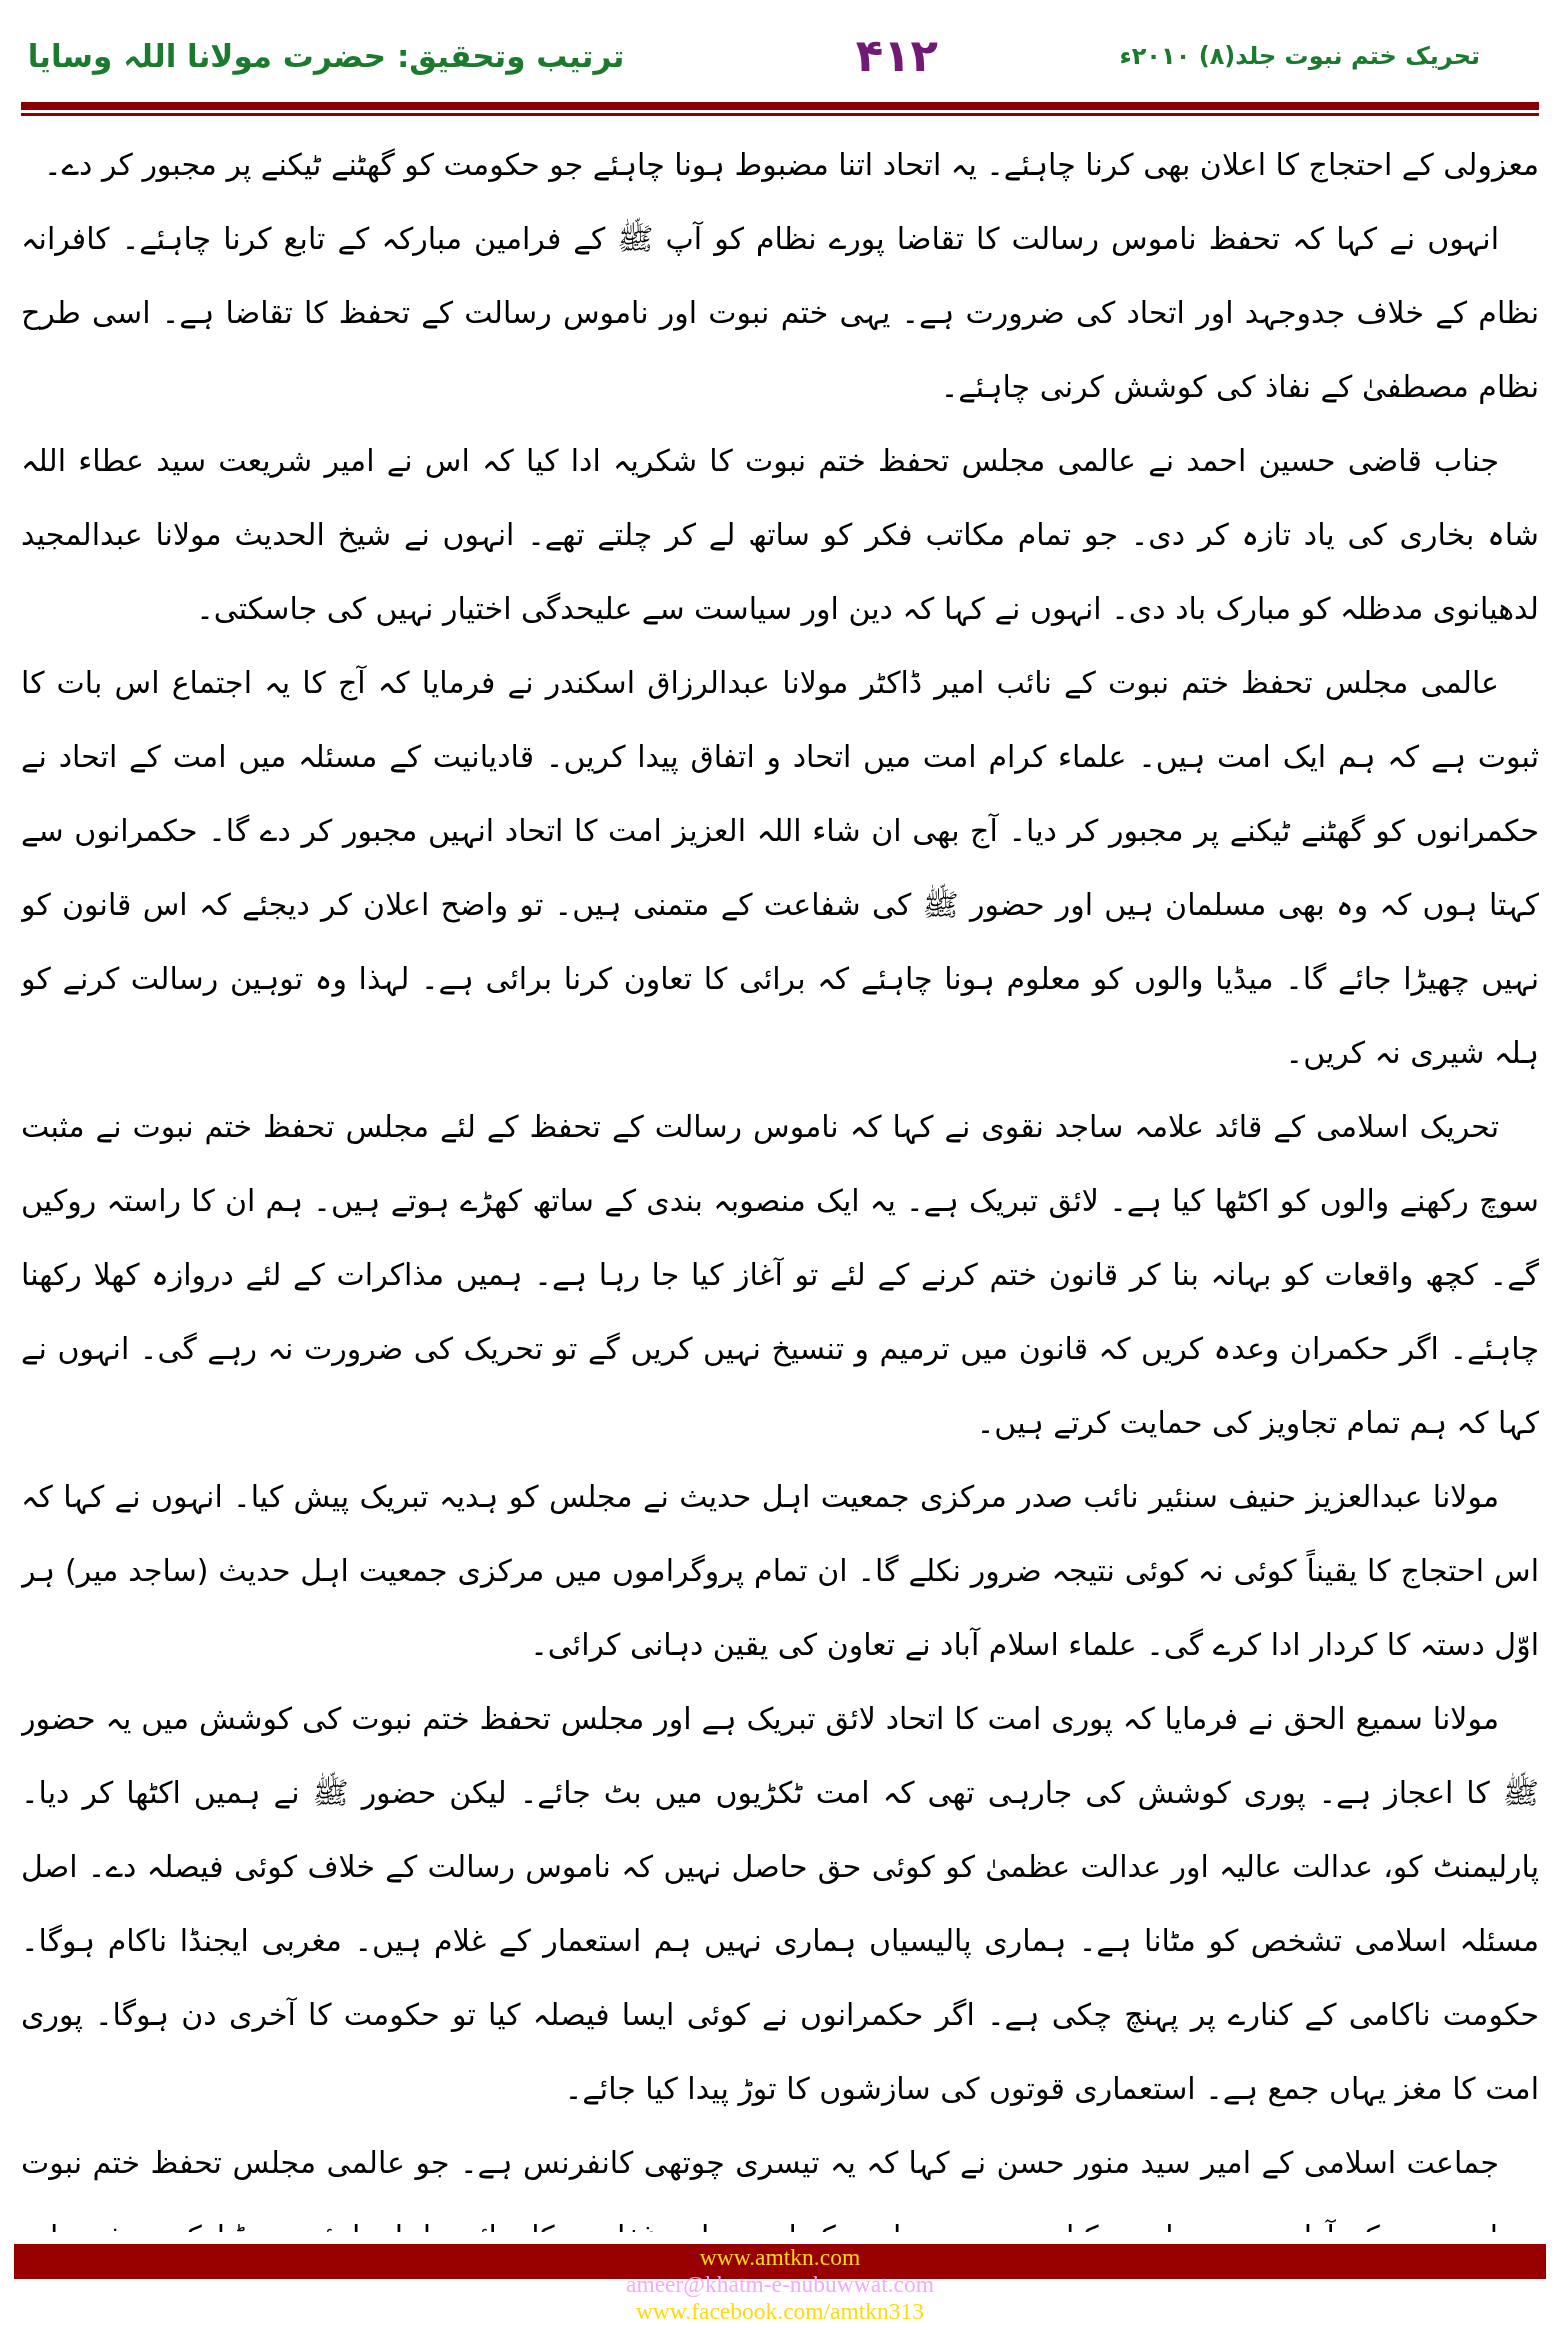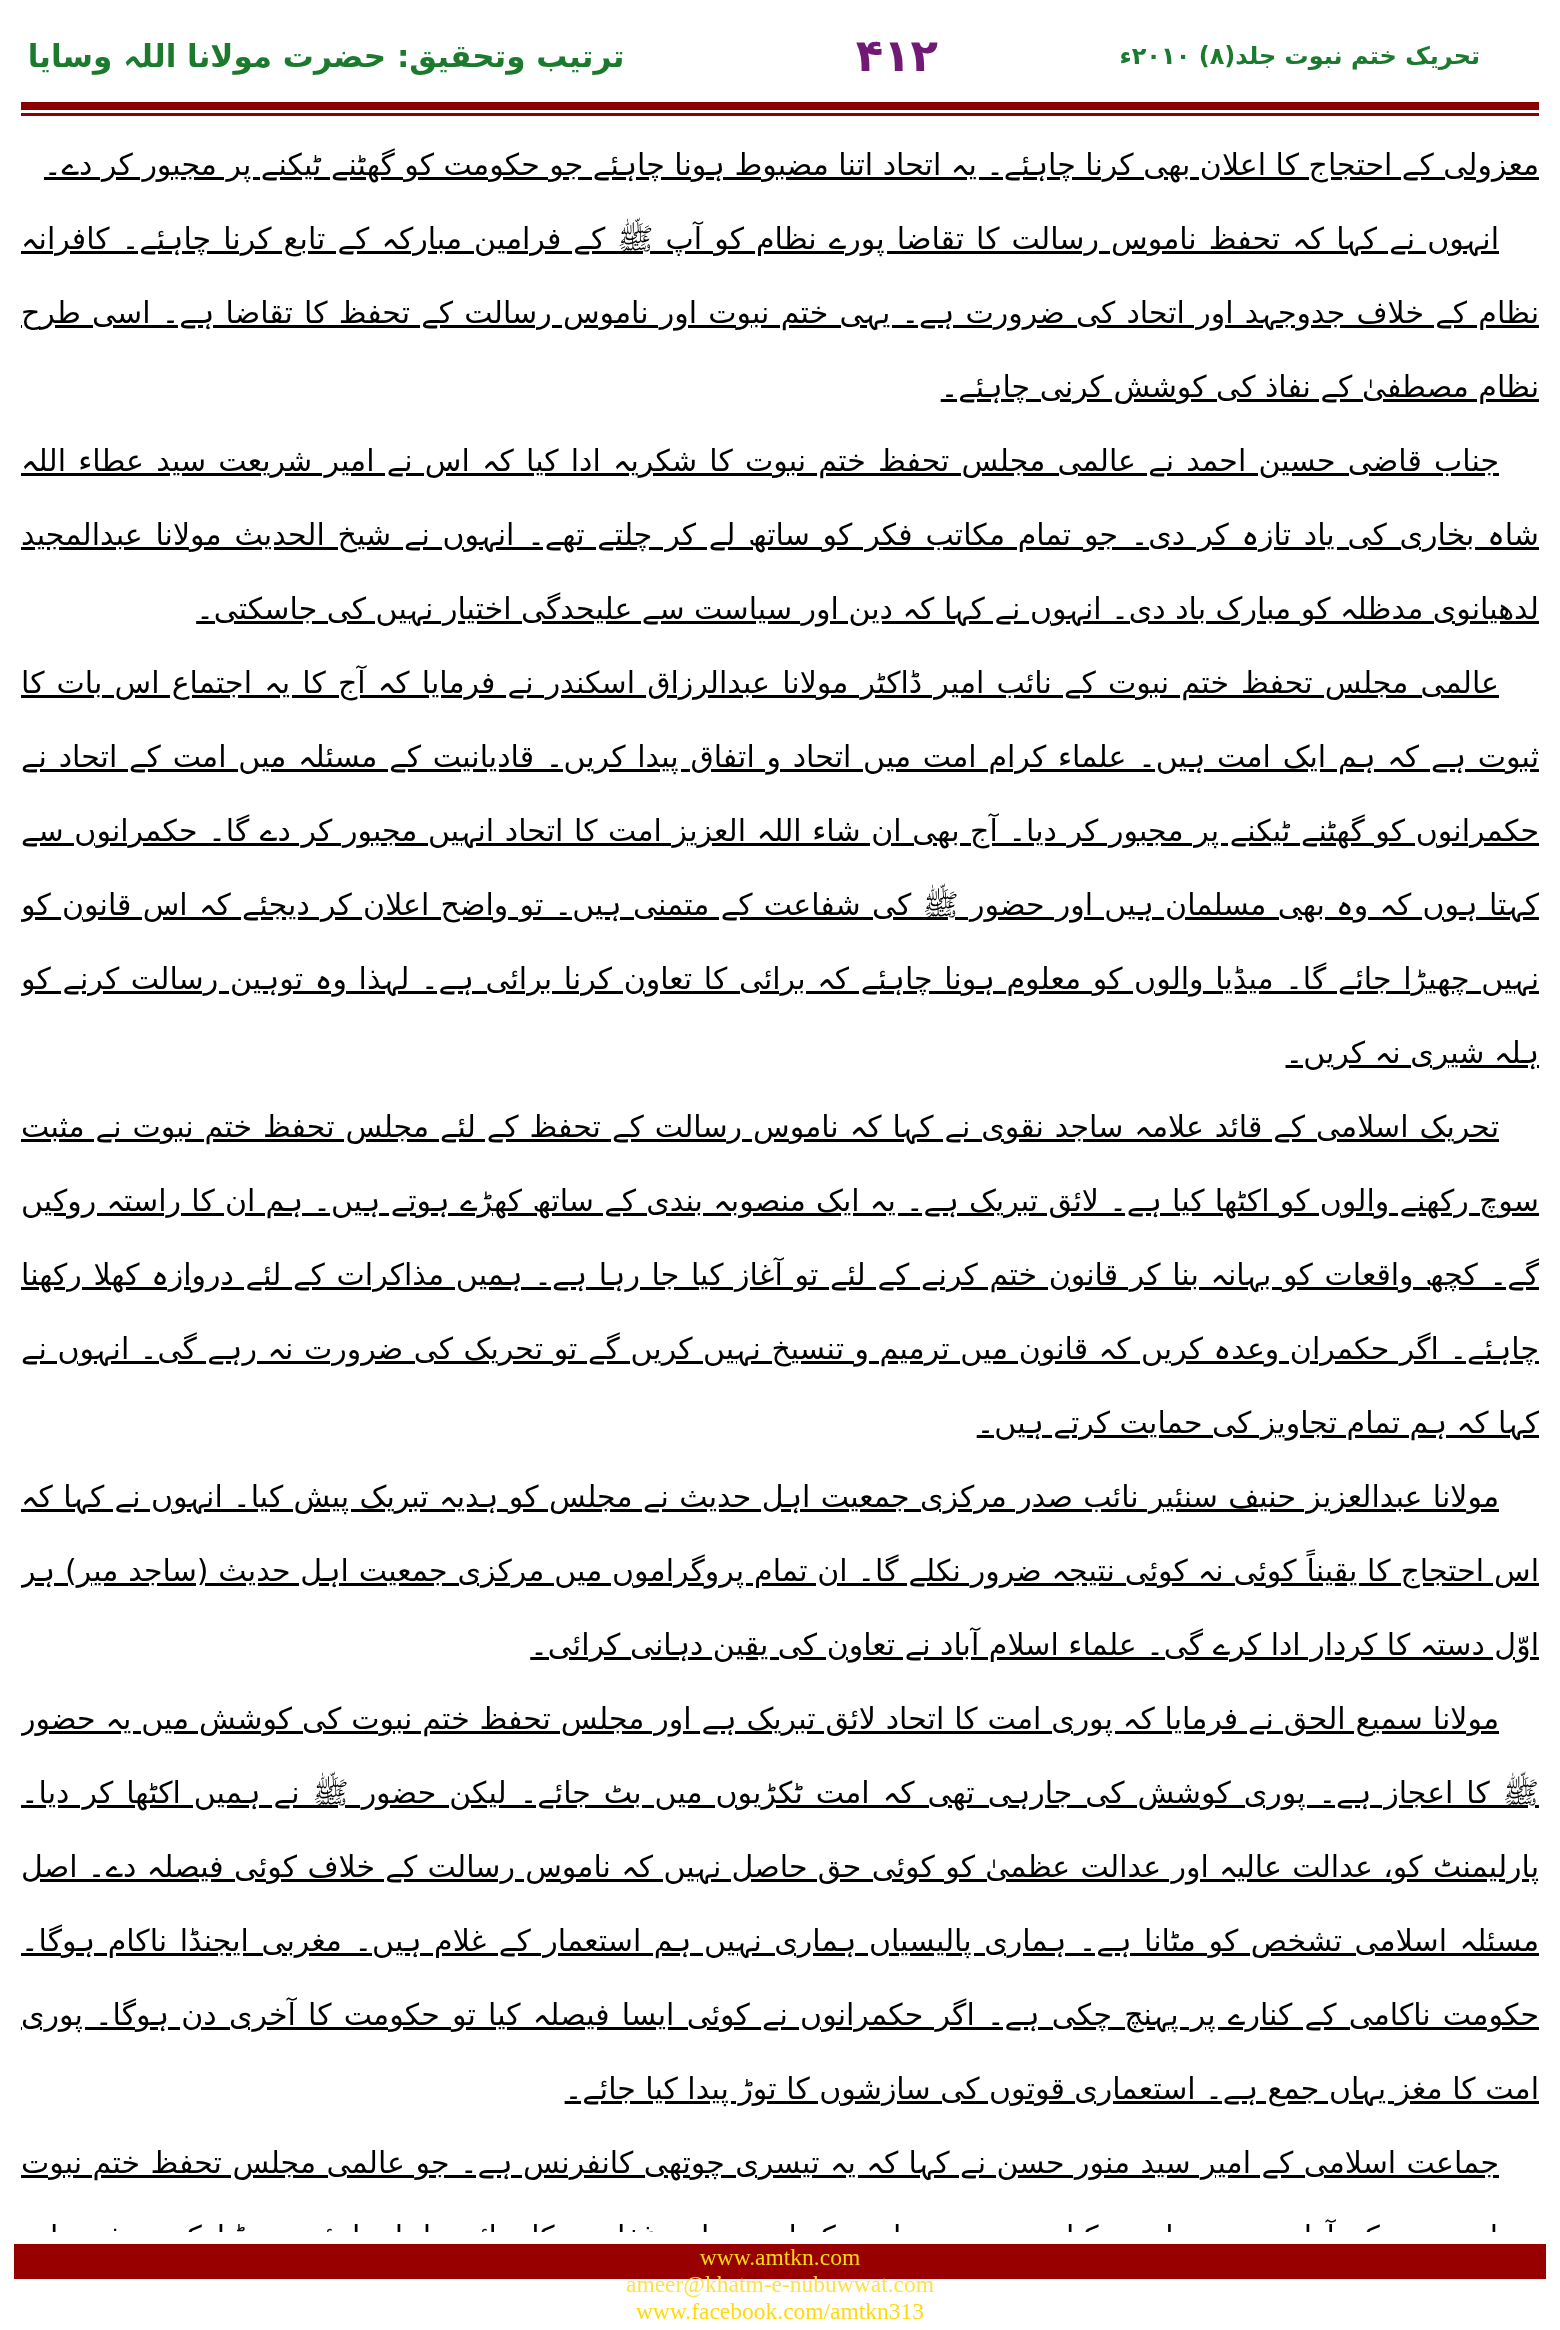--- a/index.html
+++ b/index.html
@@ -40,35 +40,34 @@
   
   .body-text{
     position:absolute;top:128px;left:21px;right:21px;height:2104px;
     direction:rtl;
     text-align:justify;
     color:#000000;
     font-size:30px;
     line-height:74px;
     overflow:hidden;
     font-family:"DejaVu Sans", sans-serif;
-    text-decoration:underline;
   }
   .body-text p{margin:0;padding:0;text-indent:40px;}
   .body-text p.no-indent{text-indent:0;}
   
   .footer-bar{
     position:absolute;left:14.3px;right:14.3px;top:2244px;height:35px;
     background:#980000;
     display:flex;flex-direction:column;align-items:center;
     font-family:"Liberation Serif", serif;
     font-size:23.5px;
   }
   .footer-bar .footer-cell{flex:1 1 0;text-align:center;white-space:nowrap;}
   .footer-link-yellow{color:#ffd90f;text-decoration:none;}
-  .footer-link-white{color:#fde047;text-decoration:none;}
+  .footer-link-white{color:#f0abfc;text-decoration:none;}
 </style>
 </head>
 <body>
 
 <div class="page">
 
   <div class="header">
     <span class="book-title">تحریک ختم نبوت جلد(۸) ۲۰۱۰ء</span>
     <span class="page-num">۴۱۲</span>
     <span class="editor-credit">ترتیب وتحقیق: حضرت مولانا اللہ وسایا</span>

